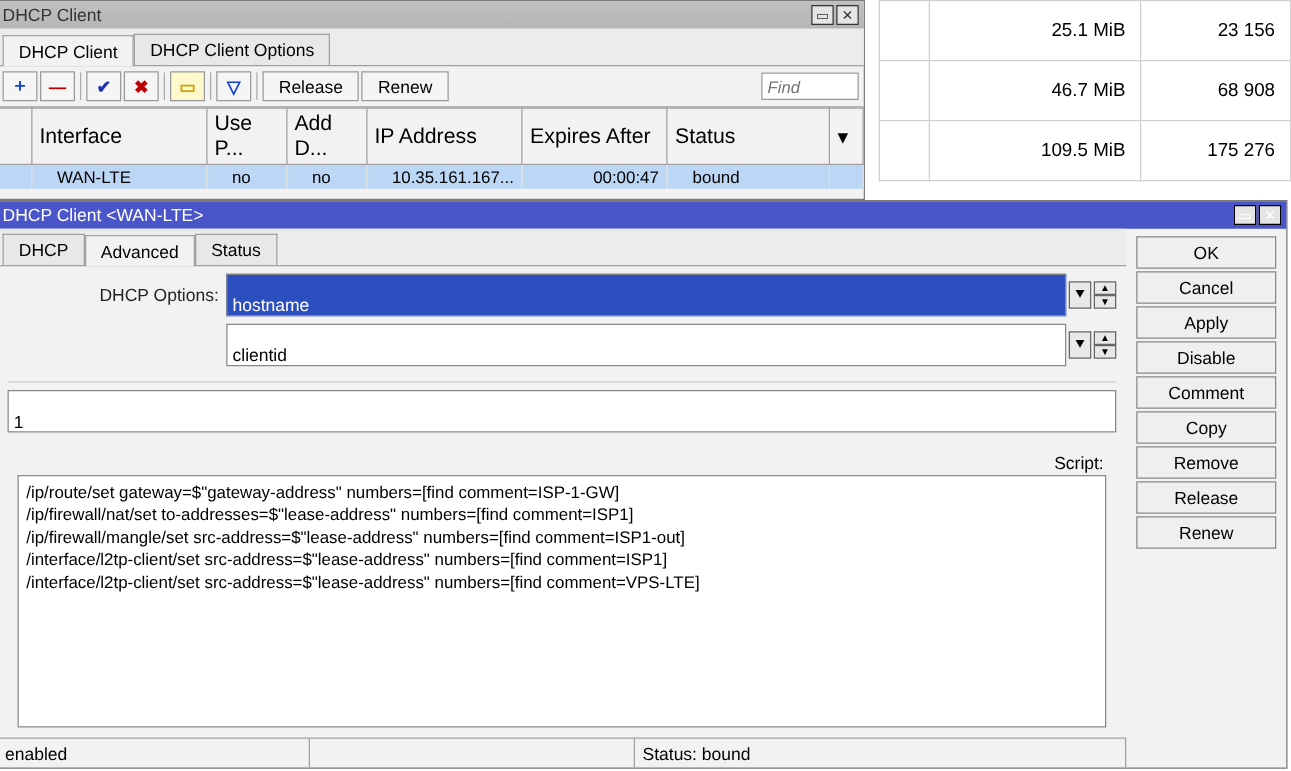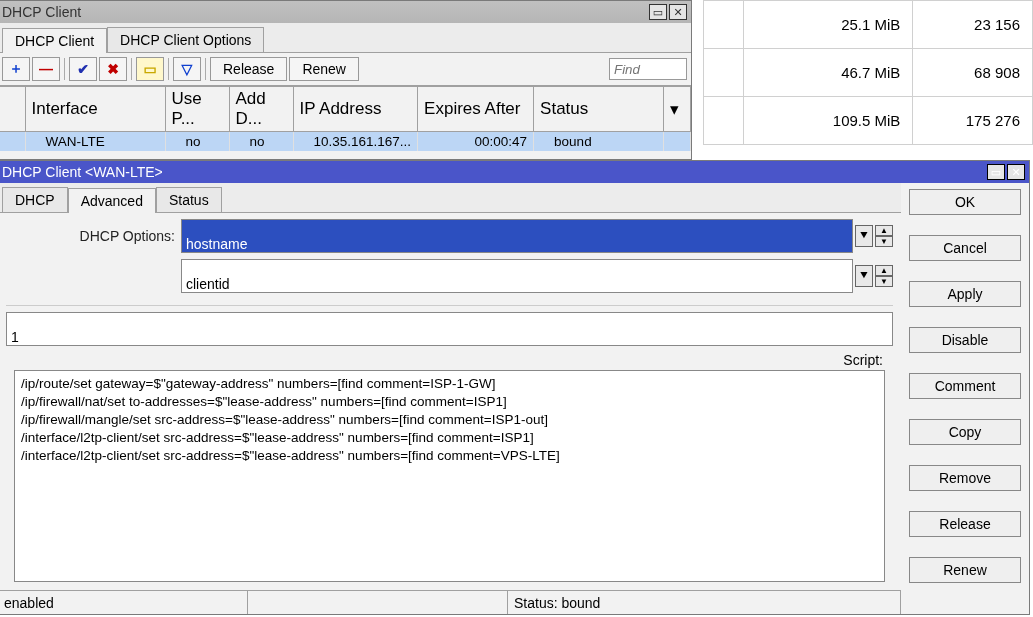--- a/index.html
+++ b/index.html
@@ -36,34 +36,34 @@
   
   .grid { width: 100%; border-collapse: collapse; }
   .grid th { text-align: left; font-weight: normal; background: #f2f2f2; border: 1px solid #a0a0a0; padding: 2px 6px; font-size: 17px; }
   .grid td { border-right: 1px solid #e0e0e0; padding: 2px 6px; font-size: 13.5px; }
   .grid tr.row-selected td { background: #bcd6f5; padding-left: 20px; }
   .chevcell { width: 22px; text-align: center; }
 
   
   .detail-body { display: flex; height: calc(100% - 22px); }
   .detail-left { flex: 1; display: flex; flex-direction: column; }
-  .detail-right { width: 128px; padding: 6px 8px; display: flex; flex-direction: column; gap: 20px; }
+  .detail-right { width: 128px; padding: 6px 8px; display: flex; flex-direction: column; gap: 2px; }
   .detail-right button { height: 26px; border: 1px solid #888; background: #efefef; cursor: pointer; font-size: 14px; }
 
   .form-area { padding: 6px 8px 0 8px; flex: 1; display: flex; flex-direction: column; }
   .form-row { display: flex; align-items: center; margin-bottom: 6px; }
   .form-row label { width: 175px; text-align: right; padding-right: 6px; font-size: 14px; color: #222; }
   .form-row .field { flex: 1; display: flex; align-items: center; }
   .textinput { flex: 1; height: 22px; border: 1px solid #888; padding: 16px 4px; font-size: 14px; background: #fff; }
   .textinput.sel { background: #2c4fbf; color: #fff; }
   .stepper { display: inline-flex; flex-direction: column; margin-left: 2px; }
   .stepper span, .drop span { width: 18px; height: 11px; border: 1px solid #666; background: #e8e8e8; font-size: 8px; display: flex; align-items: center; justify-content: center; cursor: pointer; line-height:1;}
   .drop { width:18px; height:22px; border:1px solid #666; background:#e8e8e8; display:inline-flex; align-items:center; justify-content:center; margin-left:2px; cursor:pointer;}
 
-  .script-row { display: flex; justify-content: flex-end; padding-right: 10px; margin-top: 0; font-size: 14px; }
+  .script-row { display: flex; justify-content: flex-end; padding-right: 10px; margin-top: 10px; font-size: 14px; }
   .script-area { margin: 2px 8px 8px 8px; flex: 1; border: 1px solid #888; background: #fff; padding: 4px 6px; font-size: 13.5px; line-height: 18px; resize: none; font-family: Arial, sans-serif; overflow-y: scroll; }
 
   .statusbar { display: flex; border-top: 1px solid #a0a0a0; height: 24px; align-items: center; font-size: 14px; }
   .statusbar .cell { border-right: 1px solid #a0a0a0; height: 100%; display: flex; align-items: center; padding: 0 6px; }
   .sep { width:1px; background:#aaa; height:22px; margin:0 2px;}
 </style>
 </head>
 <body>
 
 <div class="canvas">

